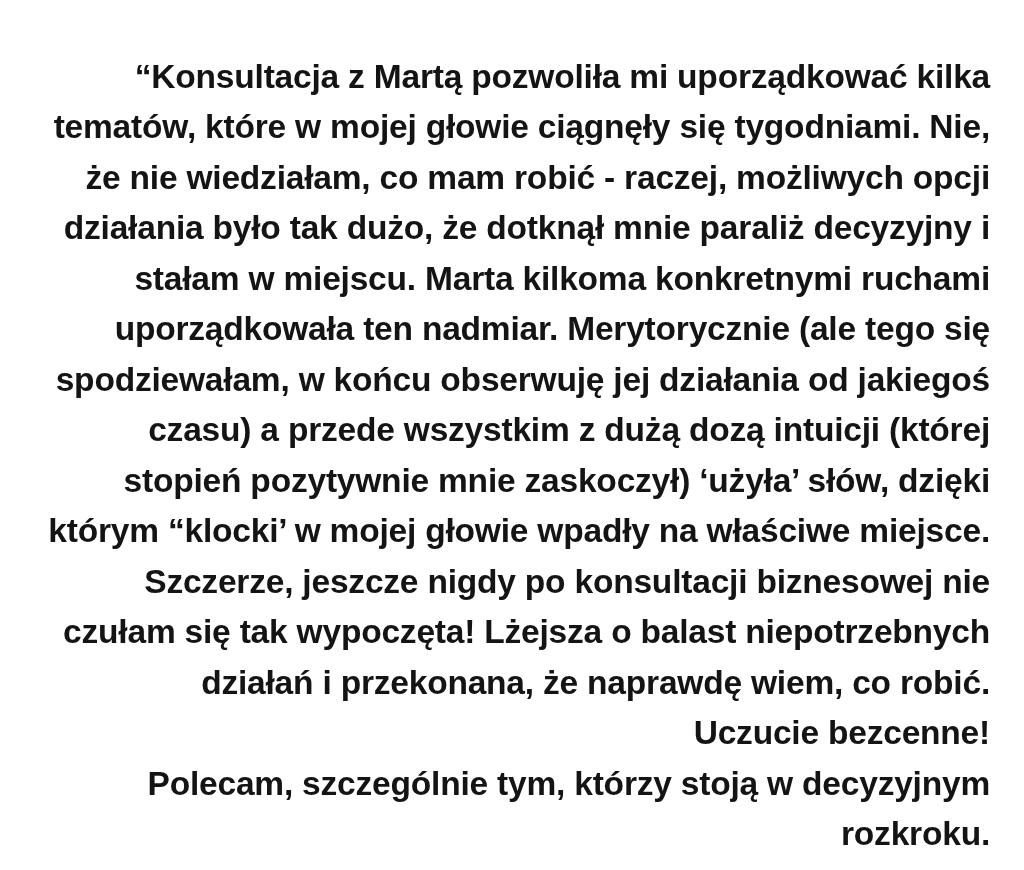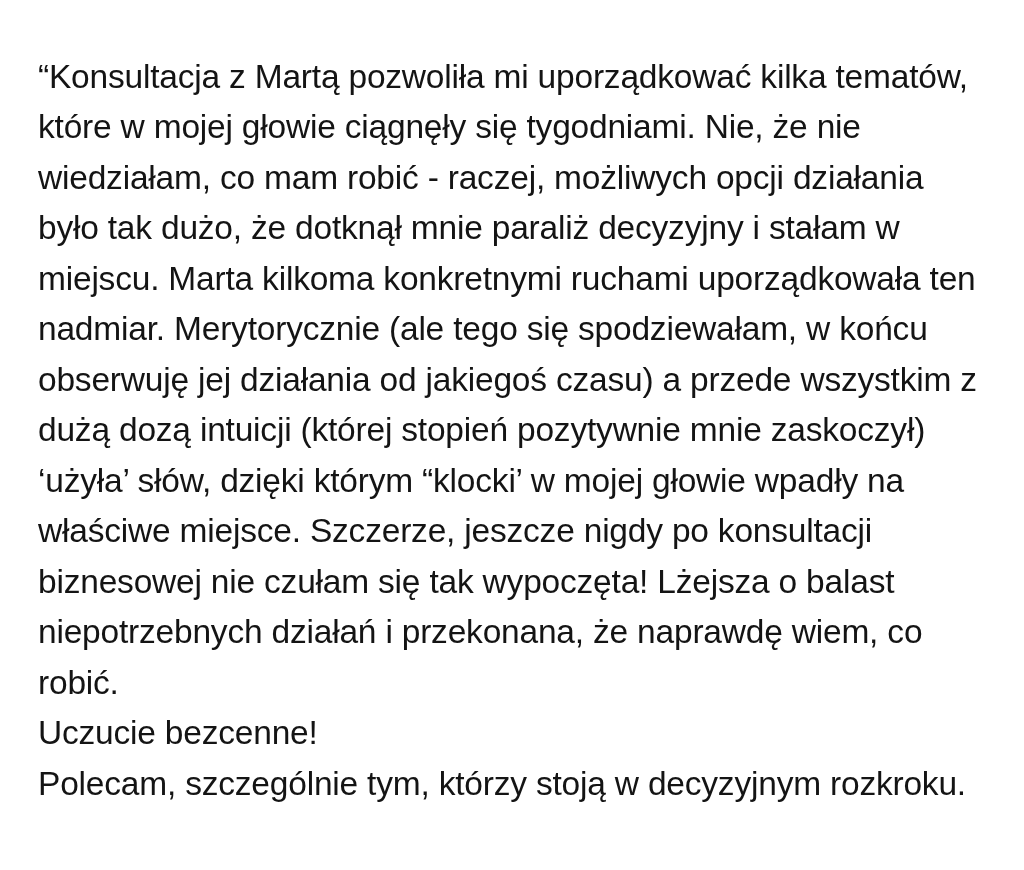--- a/index.html
+++ b/index.html
@@ -18,24 +18,25 @@
     box-sizing: border-box;
     width: 1024px;
     height: 870px;
     padding: 18px 34px 0 38px;
     background: #ffffff;
   }
   .testimonial-body {
     font-size: 33.5px;
     line-height: 50.5px;
     letter-spacing: -0.2px;
-    font-weight: 400;
+    font-weight: 700;
     color: #141414;
     white-space: pre-wrap;
     word-break: normal;
+    text-align: right;
   }
 </style>
 </head>
 <body>
 
 <div class="testimonial">
   <p class="testimonial-body">“Konsultacja z Martą pozwoliła mi uporządkować kilka tematów, które w mojej głowie ciągnęły się tygodniami. Nie, że nie wiedziałam, co mam robić - raczej, możliwych opcji działania było tak dużo, że dotknął mnie paraliż decyzyjny i stałam w miejscu. Marta kilkoma konkretnymi ruchami uporządkowała ten nadmiar. Merytorycznie (ale tego się spodziewałam, w końcu obserwuję jej działania od jakiegoś czasu) a przede wszystkim z dużą dozą intuicji (której stopień pozytywnie mnie zaskoczył) ‘użyła’ słów, dzięki którym “klocki’ w mojej głowie wpadły na właściwe miejsce. Szczerze, jeszcze nigdy po konsultacji biznesowej nie czułam się tak wypoczęta! Lżejsza o balast niepotrzebnych działań i przekonana, że naprawdę wiem, co robić.
 Uczucie bezcenne!
 Polecam, szczególnie tym, którzy stoją w decyzyjnym rozkroku.</p>
 </div>

